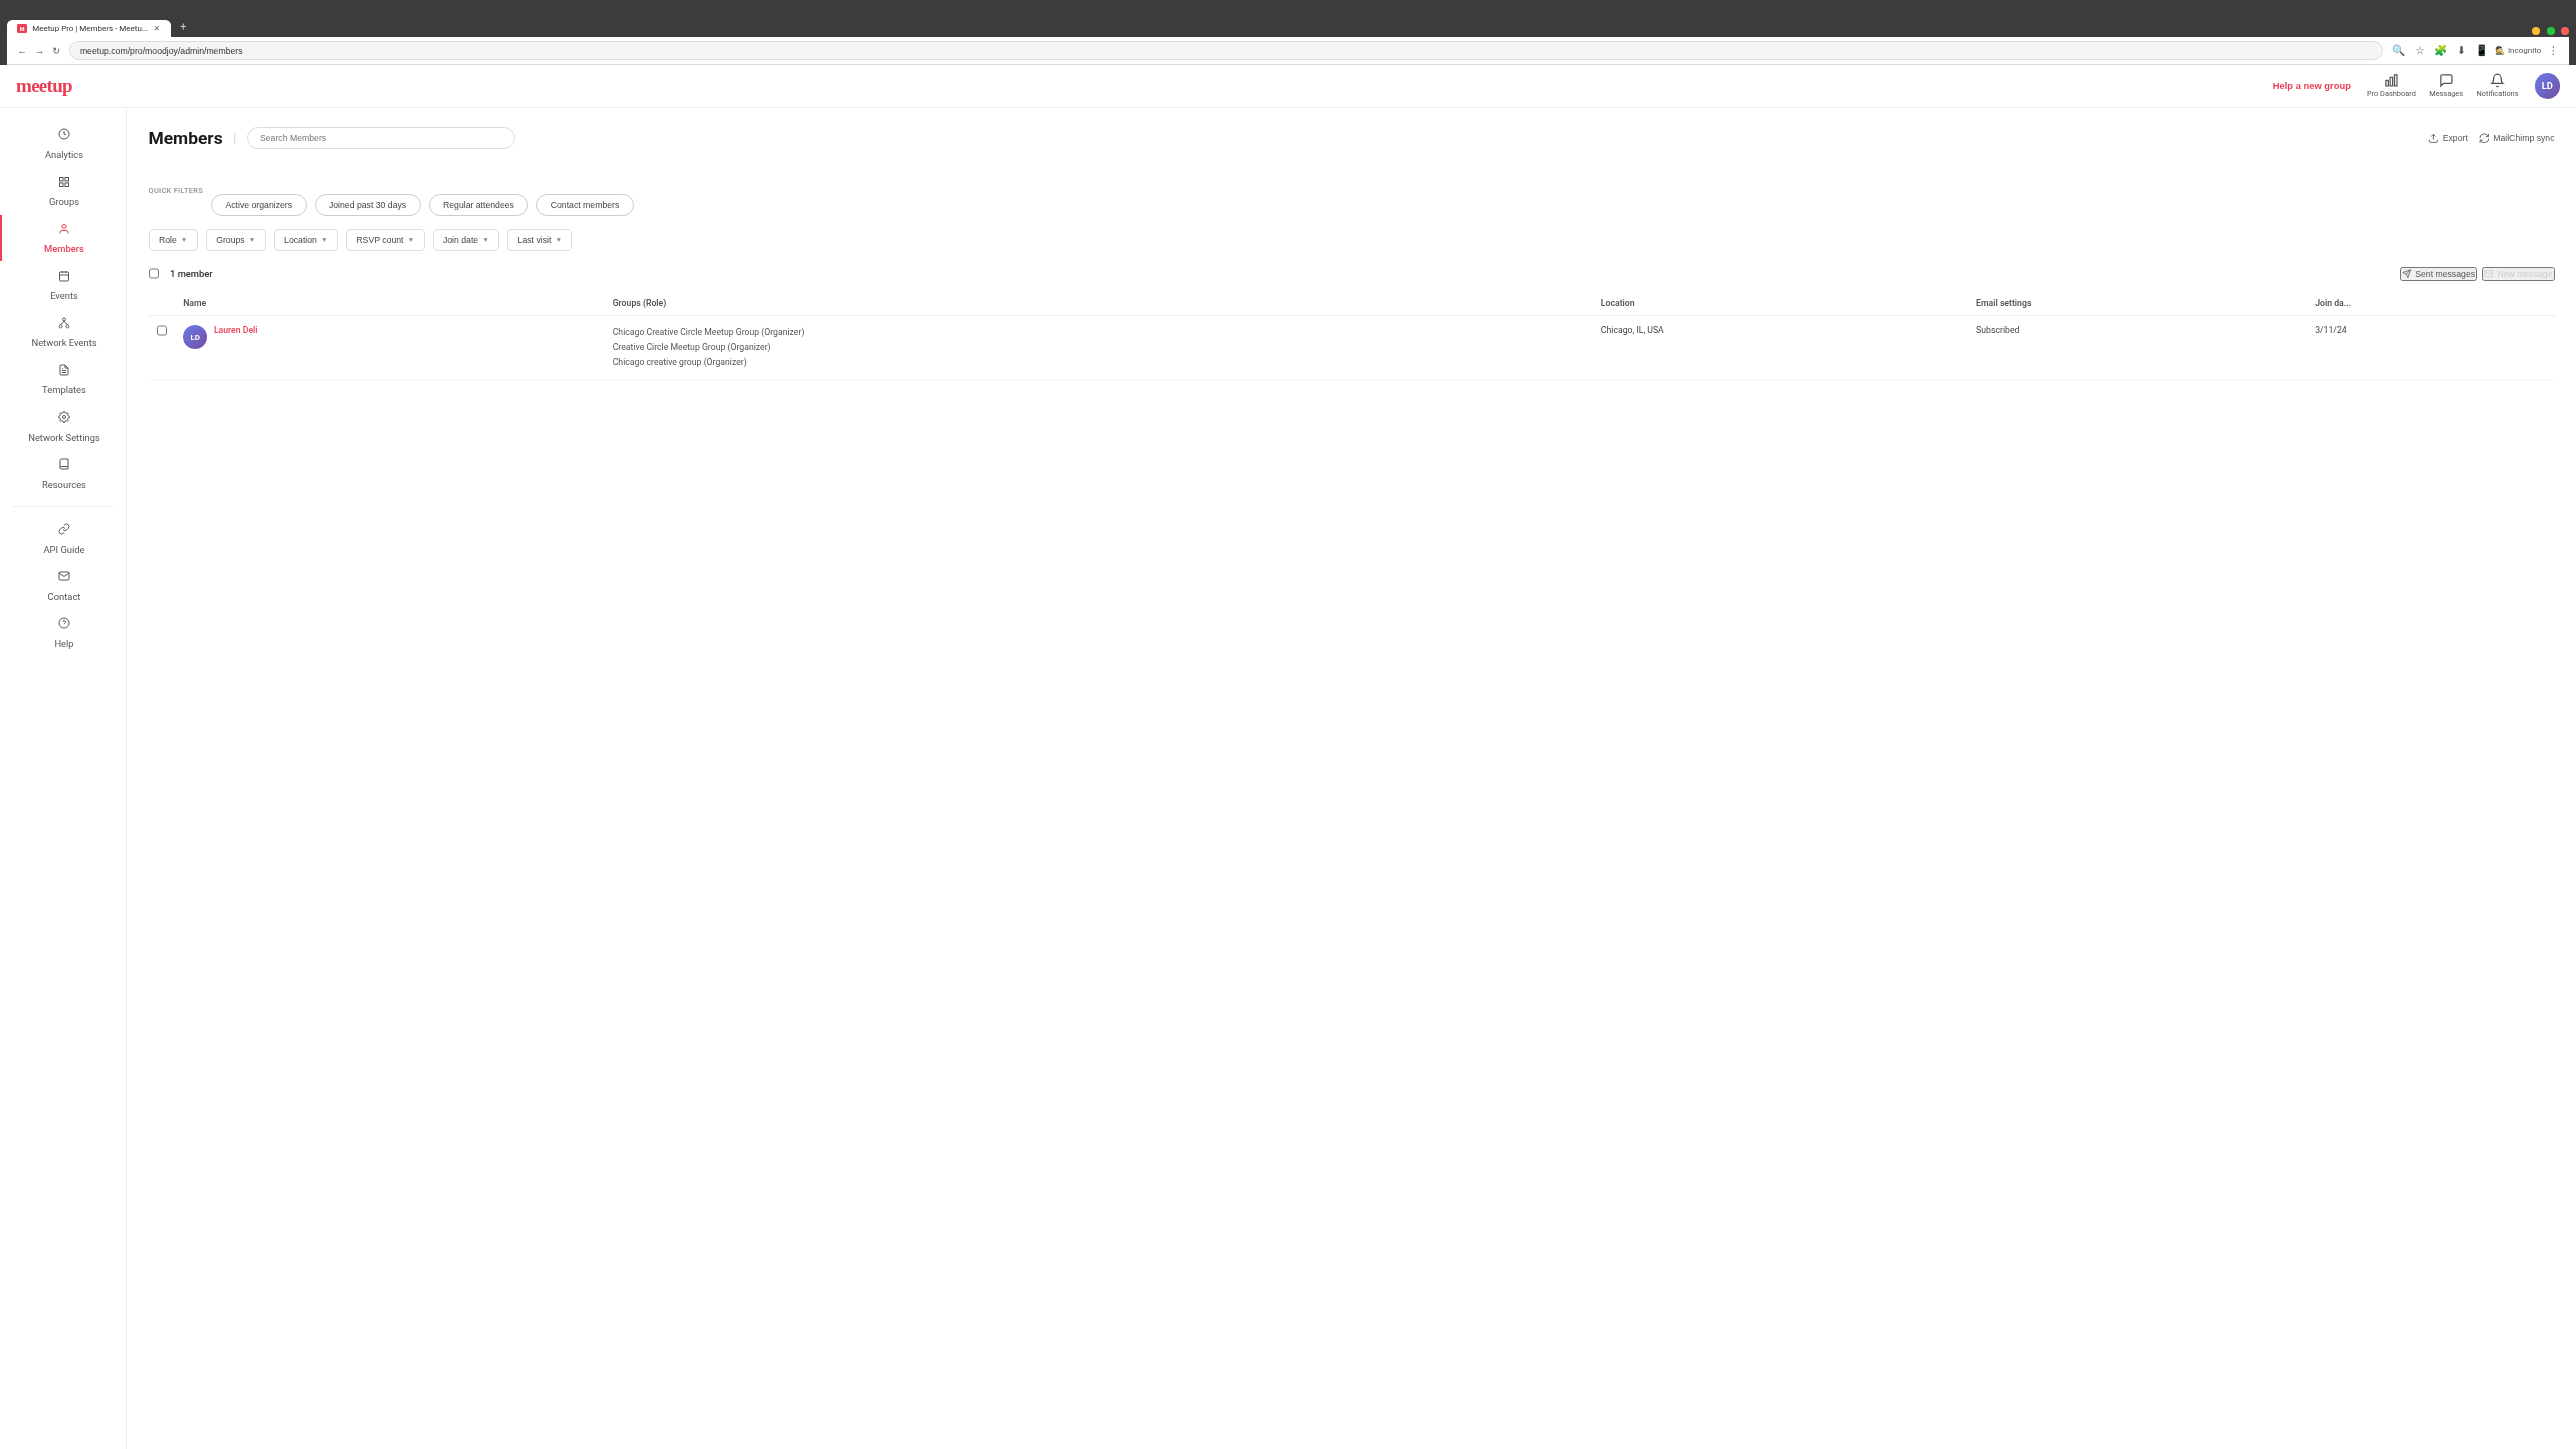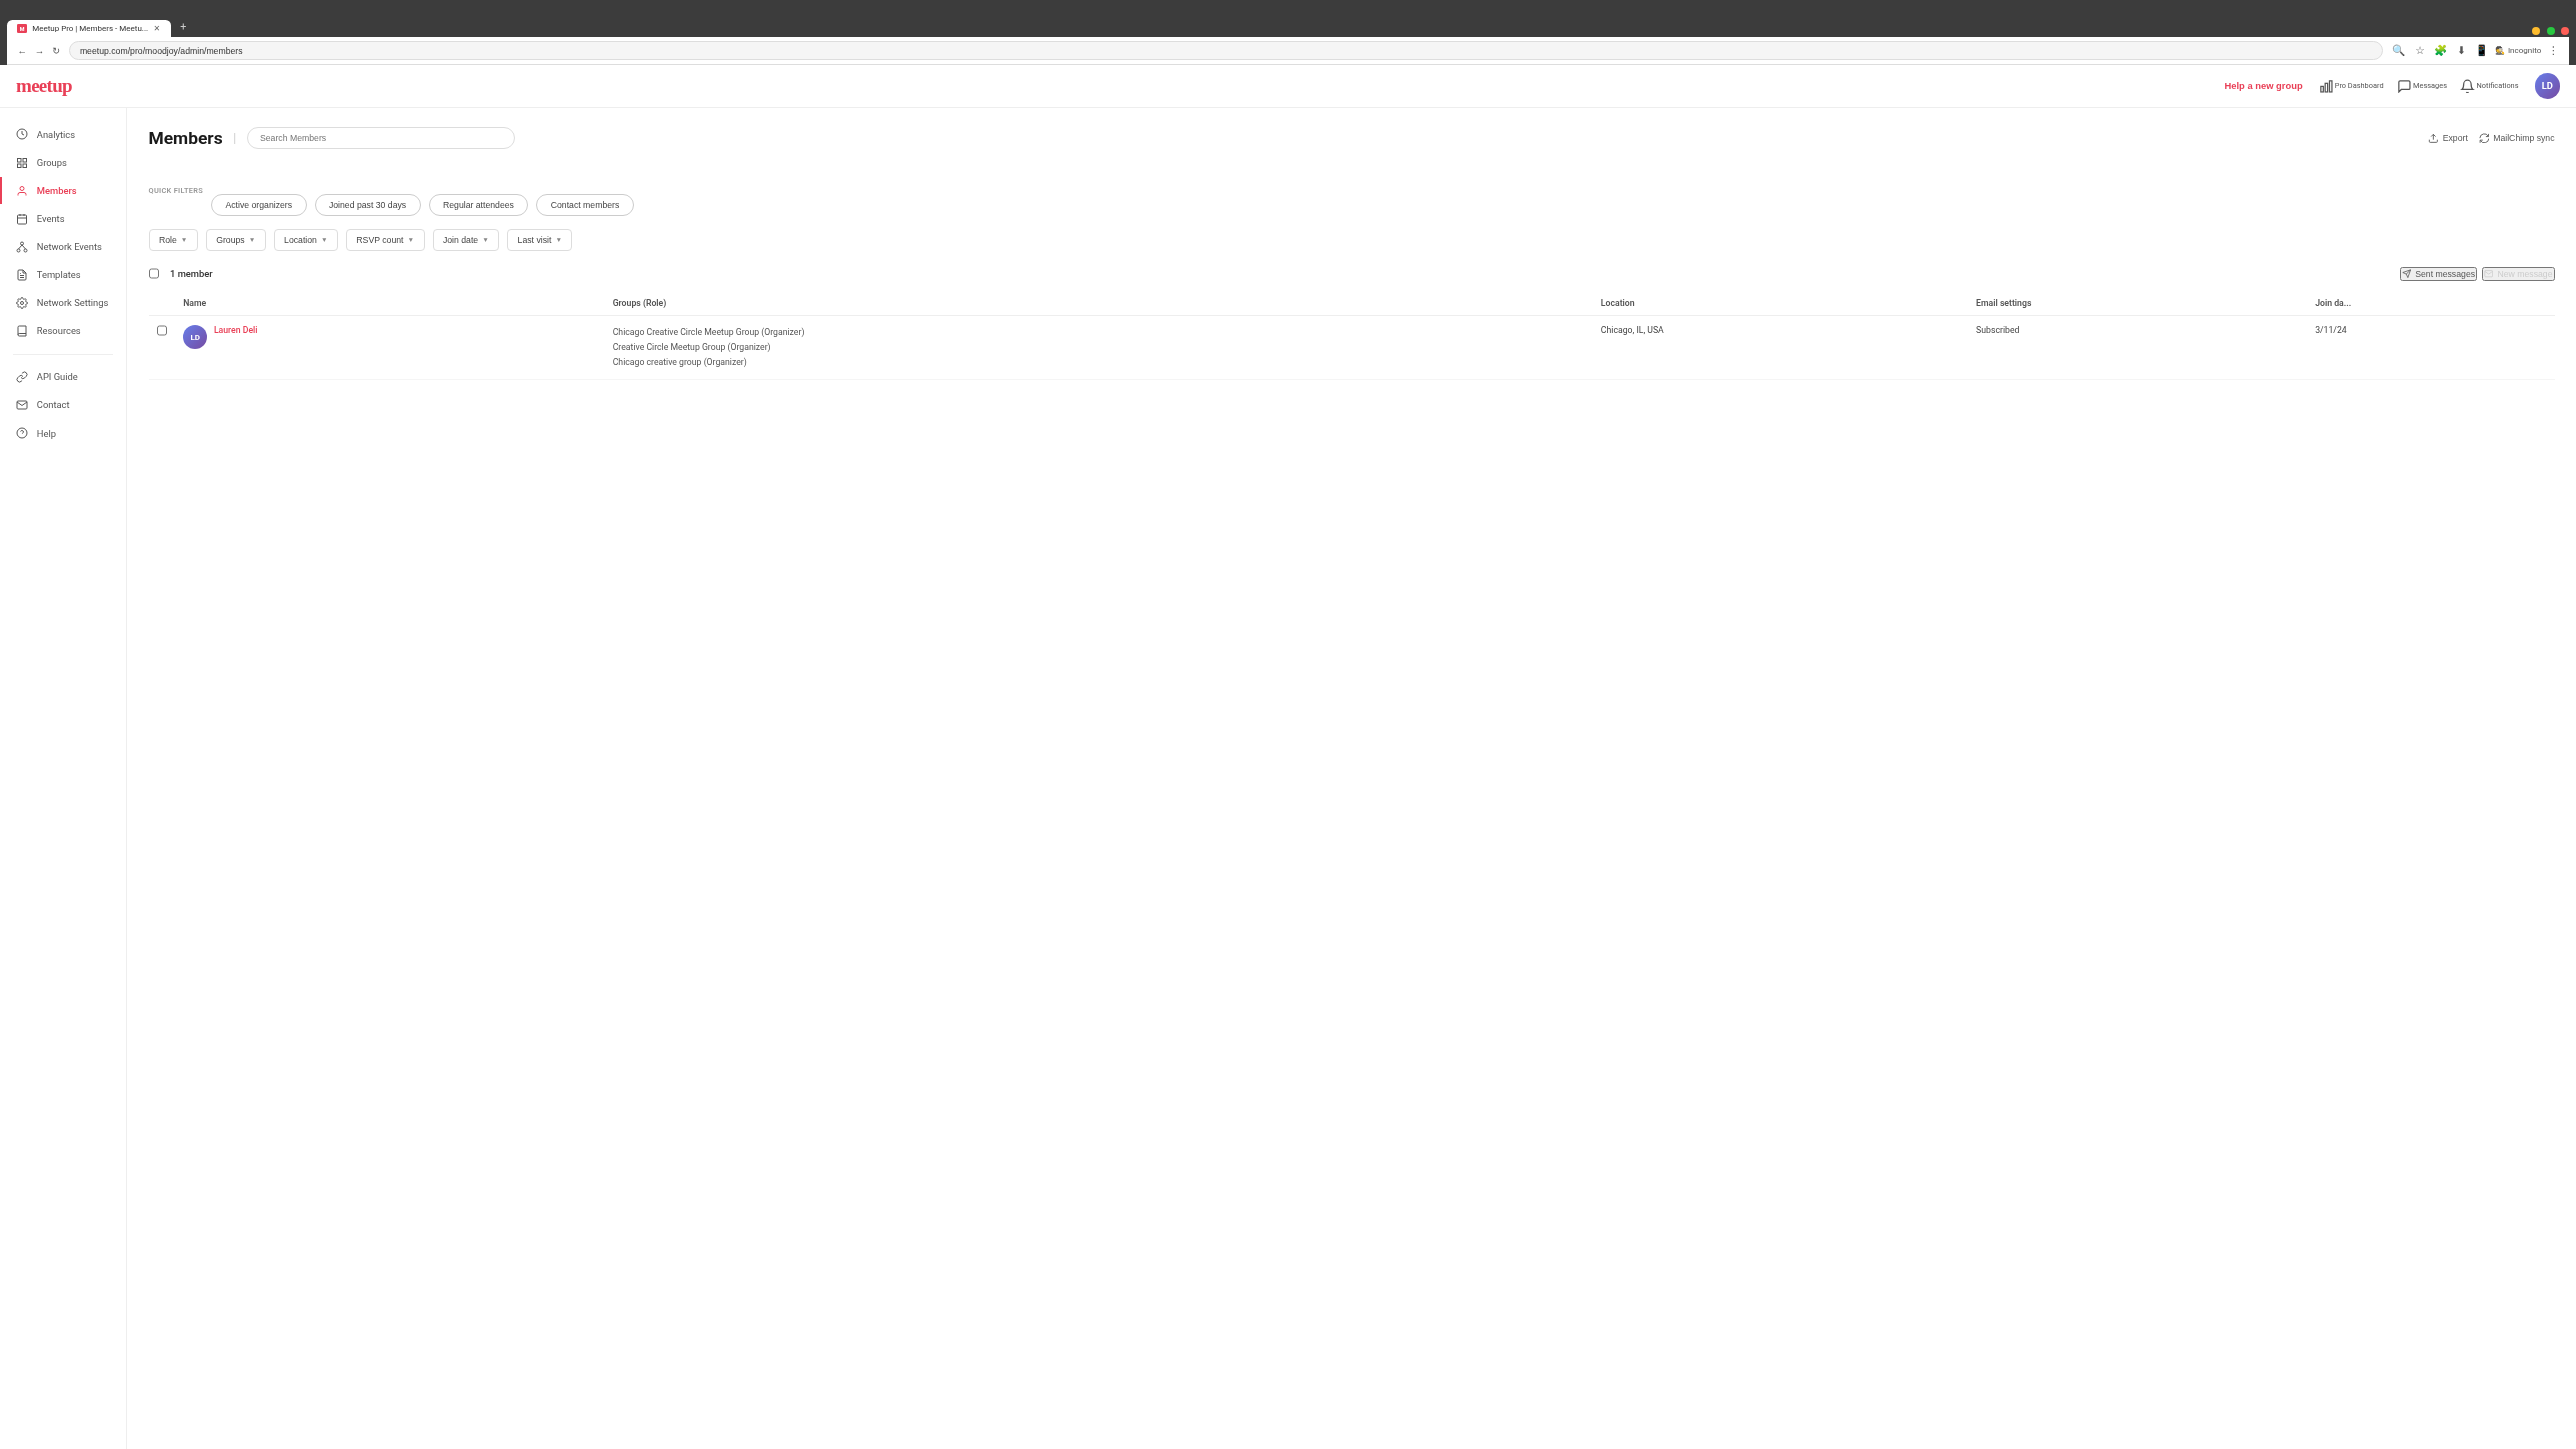--- a/index.html
+++ b/index.html
@@ -21,29 +21,29 @@
     .browser-toolbar-icon { color: #555; font-size: 10.7px; padding: 2.7px; cursor: pointer; }
 
     
     .app { display: flex; flex-direction: column; height: calc(100vh - 54px); }
     .topbar { display: flex; align-items: center; padding: 8px 16px; border-bottom: 0.7px solid #eee; background: #fff; gap: 13.4px; }
     .logo { font-size: 19px; font-weight: 900; color: #e94057; font-family: Georgia, serif; letter-spacing: -0.7px; }
     .logo span { color: #e94057; }
     .topbar-right { margin-left: auto; display: flex; align-items: center; gap: 16px; }
     .start-new-group-btn { color: #e94057; font-weight: 600; font-size: 9.4px; text-decoration: none; border: none; background: none; cursor: pointer; }
     .topbar-icon-group { display: flex; gap: 13.4px; align-items: center; }
-    .topbar-icon-item { display: flex; flex-direction: row; align-items: center; gap: 1.3px; cursor: pointer; color: #555; font-size: 7.4px; }
+    .topbar-icon-item { display: flex; flex-direction: column; align-items: center; gap: 1.3px; cursor: pointer; color: #555; font-size: 7.4px; }
     .topbar-icon-item svg { width: 14.8px; height: 14.8px; }
     .topbar-avatar { width: 25.5px; height: 25.5px; border-radius: 50%; background: linear-gradient(135deg, #667eea, #764ba2); cursor: pointer; overflow: hidden; display: flex; align-items: center; justify-content: center; color: white; font-size: 9.4px; font-weight: bold; }
 
     .main-layout { display: flex; flex: 1; overflow: hidden; }
 
     
     .sidebar { width: 127px; padding: 13.4px 0; border-right: 0.7px solid #eee; display: flex; flex-direction: column; gap: 1.3px; overflow-y: auto; }
-    .sidebar-item { display: flex; align-items: center; gap: 8px; padding: 6.7px 13.4px; cursor: pointer; color: #555; font-size: 9.4px; border-left: 2px solid transparent; text-decoration: none; }
+    .sidebar-item { display: flex; align-items: center; gap: 8px; padding: 6.7px 13.4px; cursor: pointer; color: #555; font-size: 9.4px; border-left: 2px solid transparent; text-decoration: none; flex-direction: column; }
     .sidebar-item.active { color: #e94057; border-left-color: #e94057; font-weight: 500; }
     .sidebar-item .icon { width: 13.4px; height: 13.4px; flex-shrink: 0; display: flex; align-items: center; justify-content: center; }
     .sidebar-divider { height: 0.7px; background: #eee; margin: 8px 13.4px; }
 
     
     .content { flex: 1; overflow-y: auto; padding: 19px 21.5px; }
     .page-header { display: flex; align-items: center; gap: 10.7px; margin-bottom: 16px; }
     .page-title { font-size: 17.4px; font-weight: 700; color: #1a1a1a; }
     .search-bar { flex: 1; max-width: 268px; border: 0.7px solid #ddd; border-radius: 16px; padding: 5.4px 12px; font-size: 8.7px; color: #999; outline: none; }
     .header-actions { margin-left: auto; display: flex; gap: 10.7px; align-items: center; }

